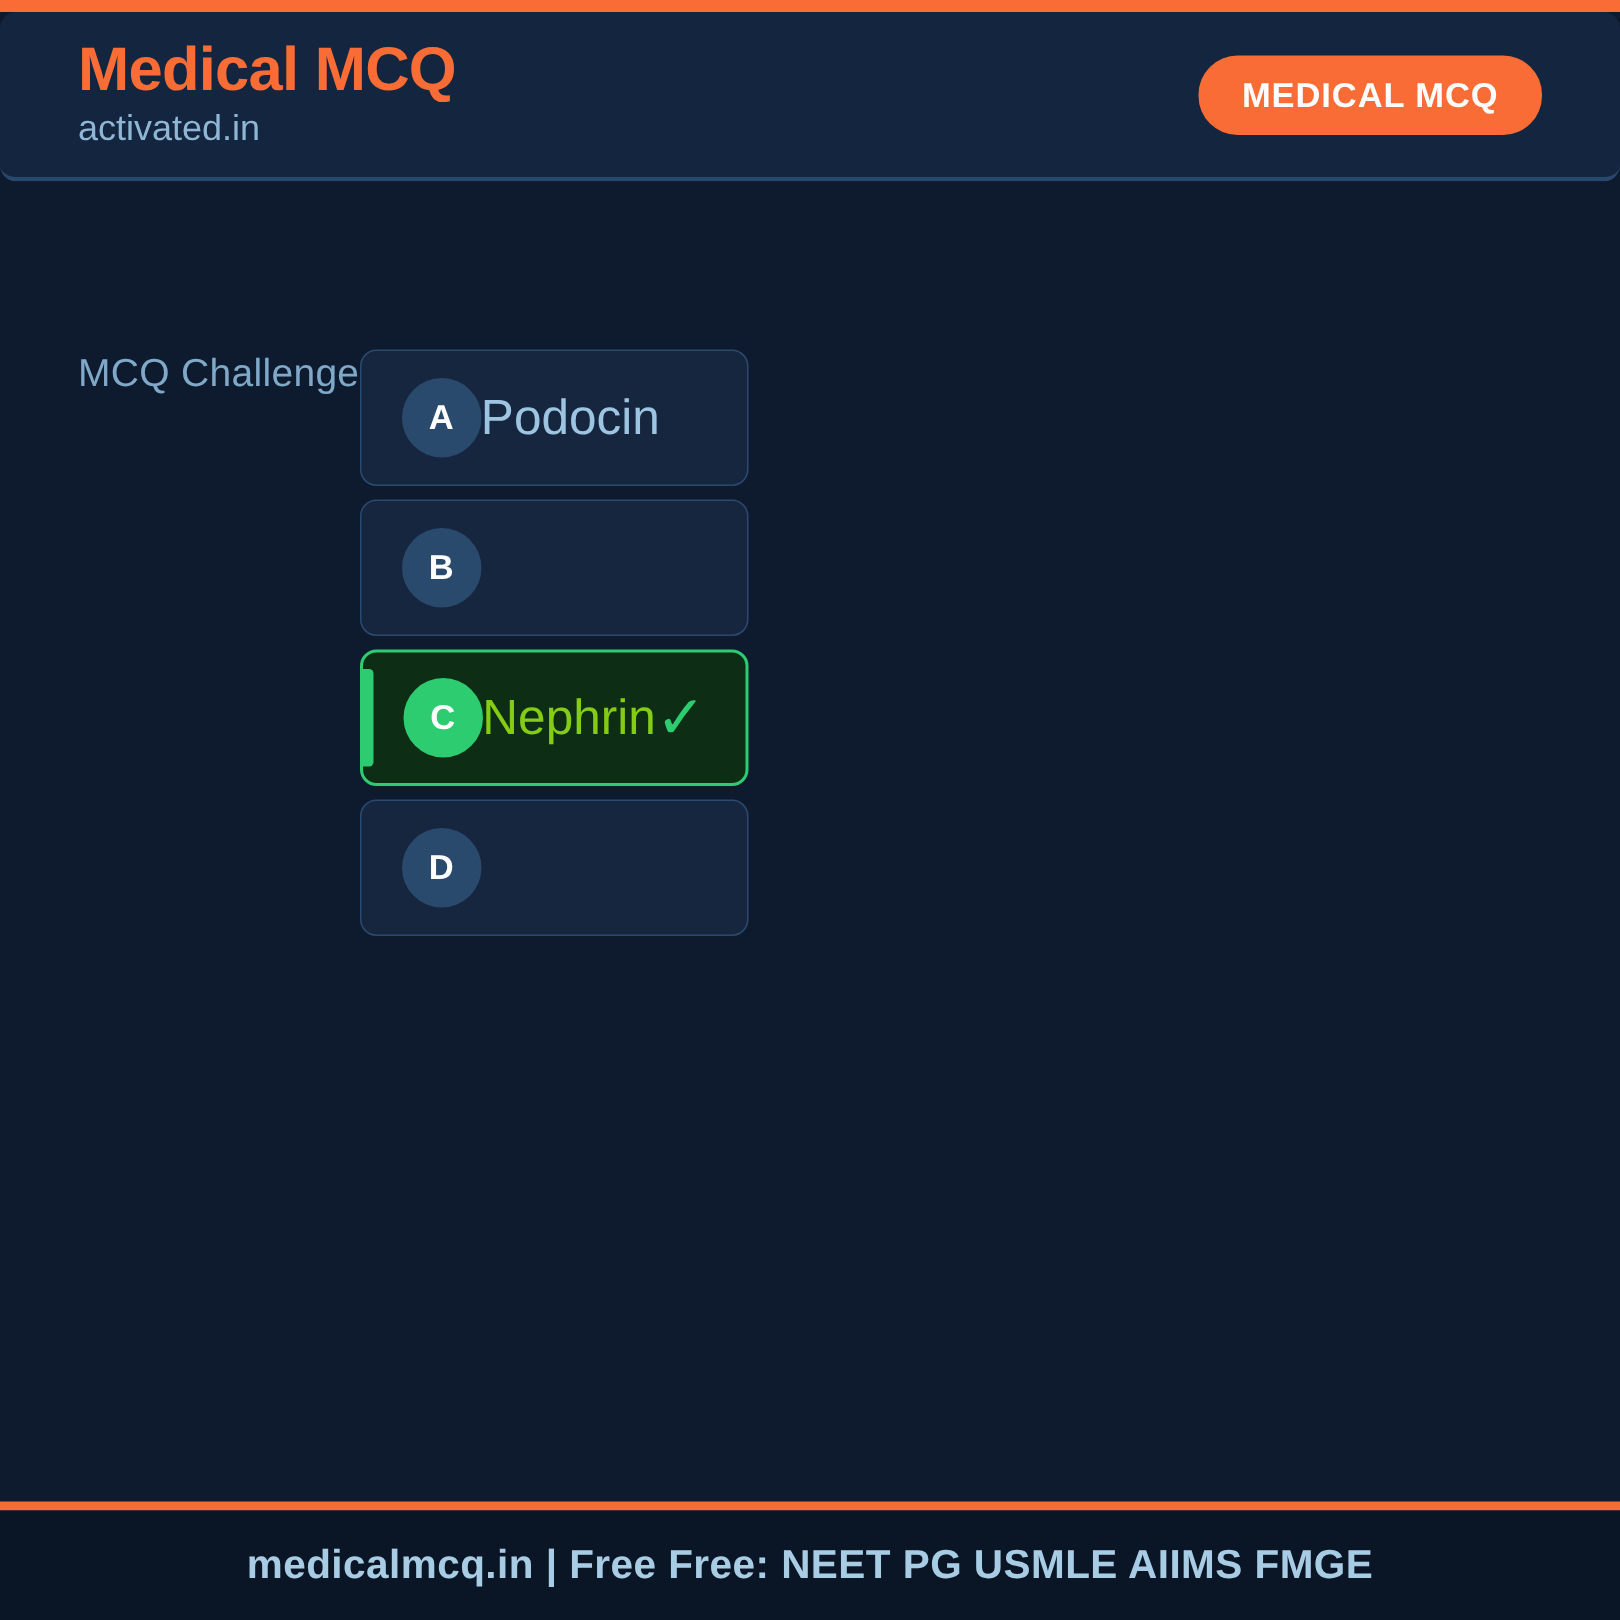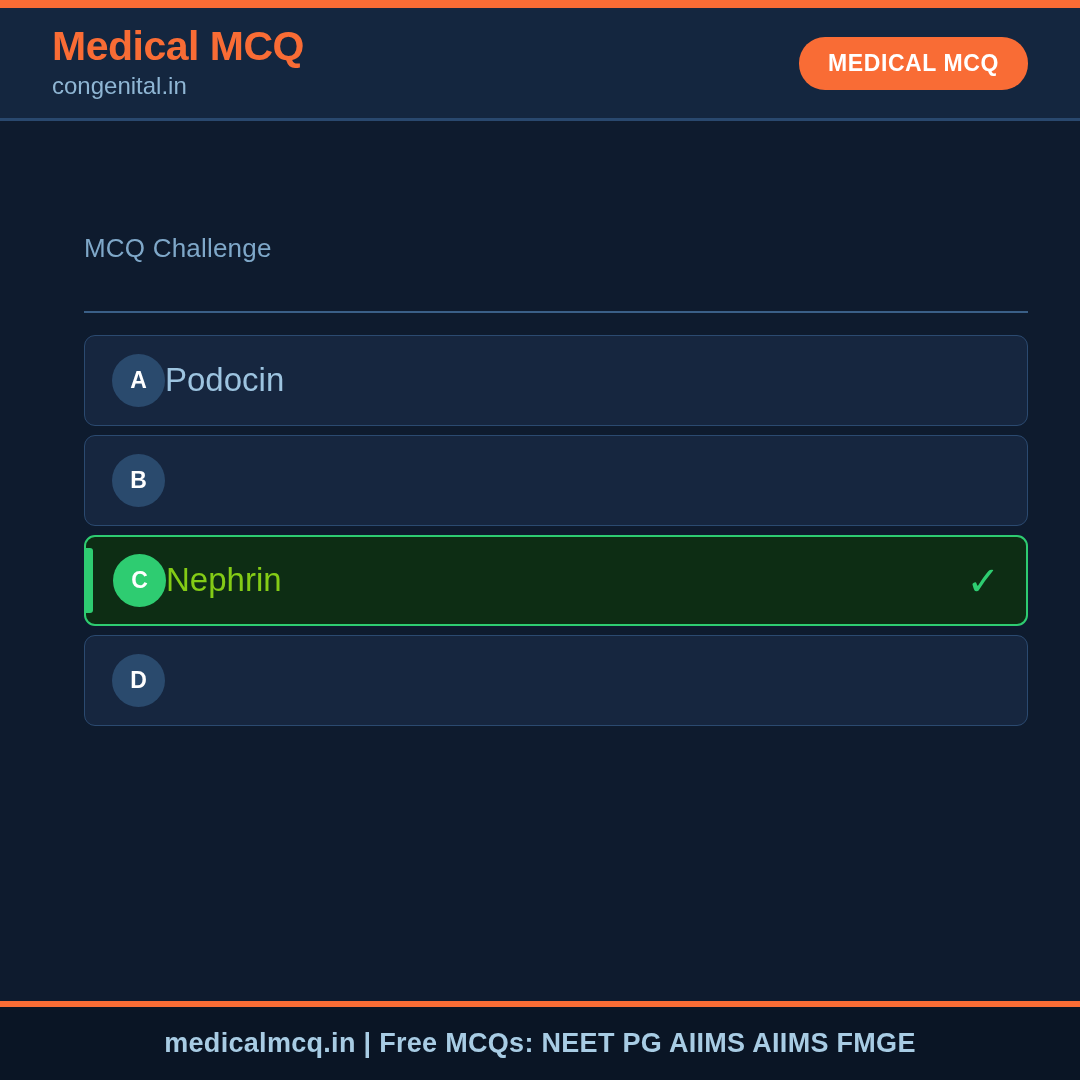--- a/index.html
+++ b/index.html
@@ -32,20 +32,21 @@
   
   .header {
     flex: 0 0 auto;
     height: 113px;
     background: #14263f;
     border-bottom: 3px solid #29486e;
     display: flex;
     align-items: center;
     justify-content: space-between;
     padding: 0 52px;
+    border-radius: 11px;
   }
   .brand-block { display: flex; flex-direction: column; justify-content: center; }
   .brand-title {
     font-size: 41px;
     font-weight: bold;
     color: #f96c35;
     letter-spacing: -0.5px;
     line-height: 1.05;
   }
   .brand-sub {
@@ -61,23 +62,23 @@
     font-weight: bold;
     letter-spacing: 0.6px;
     padding: 13px 29px;
     border-radius: 26px;
     white-space: nowrap;
   }
 
   
   .body {
     flex: 1 1 auto;
-    padding: 112px 52px 0 84px;
-    display: flex;
-    flex-direction: column;
+    padding: 112px 52px 0 52px;
+    display: flex;
+    flex-direction: row;
   }
 
   .eyebrow {
     font-size: 26px;
     color: #7fa8c9;
     margin-bottom: 9px;
     letter-spacing: 0.2px;
   }
 
   .question {
@@ -178,21 +179,21 @@
 </head>
 <body>
 
 <div class="card">
 
   <div class="top-accent"></div>
 
   <div class="header">
     <div class="brand-block">
       <div class="brand-title">Medical MCQ</div>
-      <div class="brand-sub">congenital.in</div>
+      <div class="brand-sub">activated.in</div>
     </div>
     <div class="header-badge">MEDICAL MCQ</div>
   </div>
 
   <div class="body">
     <div class="eyebrow">MCQ Challenge</div>
     <div class="divider"></div>
 
     <div class="options">
 
@@ -218,17 +219,17 @@
         <span class="opt-badge">D</span>
         <span class="opt-check"></span>
       </div>
 
     </div>
   </div>
 
   <div class="footer-wrap">
     <div class="footer-accent"></div>
     <div class="footer">
-      <span class="footer-text">medicalmcq.in  |  Free MCQs: NEET PG  AIIMS  AIIMS  FMGE</span>
+      <span class="footer-text">medicalmcq.in  |  Free Free: NEET PG  USMLE  AIIMS  FMGE</span>
     </div>
   </div>
 
 </div>
 
 </body></html>

